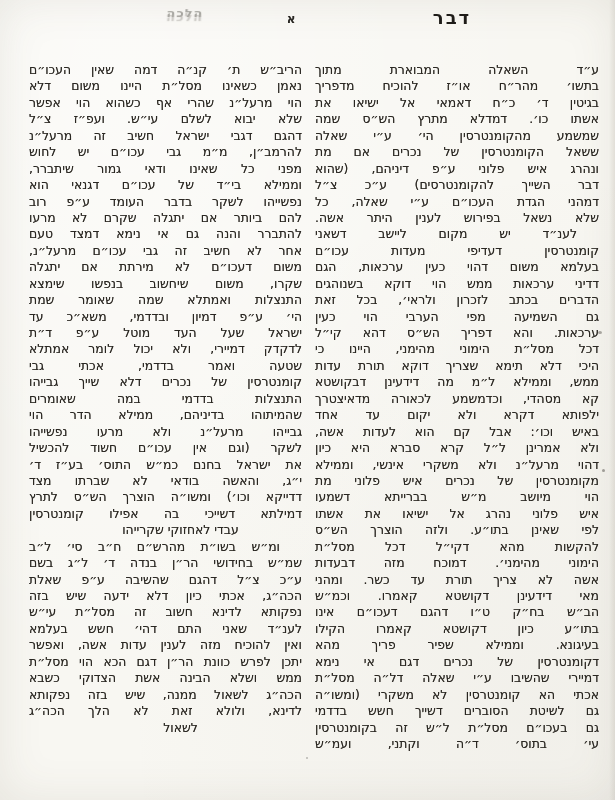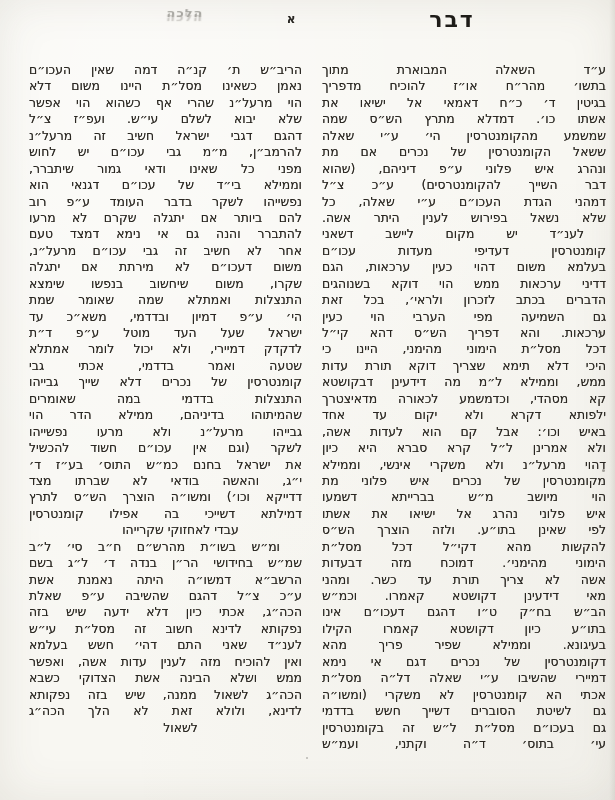--- a/index.html
+++ b/index.html
@@ -13,21 +13,21 @@
       radial-gradient(ellipse at 90% 90%, rgba(120,110,90,.05), rgba(0,0,0,0) 55%);
     box-shadow:inset 0 0 45px rgba(90,80,60,.10);
     overflow:hidden;
     font-family:"DejaVu Sans",sans-serif;
     color:#262420;
     direction:rtl;
   }
   
   .hdr-title{
     position:absolute;top:7px;left:427px;width:50px;
-    font-size:22px;font-weight:bold;letter-spacing:2px;text-align:center;
+    font-size:18px;font-weight:bold;letter-spacing:2px;text-align:center;
     color:#1e1c18;
   }
   .hdr-letter{
     position:absolute;top:12px;left:283px;width:16px;
     font-size:12px;font-weight:bold;text-align:center;color:#2a2824;
   }
   .hdr-ghost{
     position:absolute;top:6px;left:160px;width:50px;
     font-size:13px;font-weight:bold;text-align:center;
     color:#8d8c86;opacity:.75;
@@ -35,21 +35,21 @@
     filter:blur(.4px);
     text-shadow:0 5px 1px rgba(125,122,114,.5);
     letter-spacing:1px;
   }
   
   .col{
     position:absolute;top:38px;
     direction:rtl;
     margin-top:24px;
   }
-  .col-right{right:9px;width:284px;}
+  .col-right{right:16px;width:284px;}
   .col-left{left:29px;width:273px;}
   .line{
     height:16.45px;line-height:16.45px;
     font-size:12.4px;
     white-space:nowrap;
     overflow:visible;
     text-align:justify;
     text-align-last:justify;
     color:#2a2722;
     text-shadow:0 0 .4px rgba(40,36,30,.55);
@@ -100,26 +100,26 @@
       <div class="line">שהמיתוהו בדיניהם, ממילא הדר הוי</div>
       <div class="line">גבייהו מרעל״נ ולא מרעו נפשייהו</div>
       <div class="line">לשקר (וגם אין עכו״ם חשוד להכשיל</div>
       <div class="line">את ישראל בחנם כמ״ש התוס׳ בע״ז ד׳</div>
       <div class="line">י״ג, והאשה בודאי לא שברתו מצד</div>
       <div class="line">דדייקא וכו׳) ומשו״ה הוצרך הש״ס לתרץ</div>
       <div class="line">דמילתא דשייכי בה אפילו קומנטרסין</div>
       <div class="line center">עבדי לאחזוקי שקרייהו</div>
       <div class="line indent">ומ״ש בשו״ת מהרש״ם ח״ב סי׳ ל״ב</div>
       <div class="line">שמ״ש בחידושי הר״ן בנדה ד׳ ל״ג בשם</div>
-      <div class="line">הרשב״א דמשו״ה היתה נאמנת אשת</div>
       <div class="line">ע״כ צ״ל דהגם שהשיבה ע״פ שאלת</div>
       <div class="line">הכה״ג, אכתי כיון דלא ידעה שיש בזה</div>
       <div class="line">נפקותא לדינא חשוב זה מסל״ת עי״ש</div>
       <div class="line">לענ״ד שאני התם דהי׳ חשש בעלמא</div>
       <div class="line">ואין להוכיח מזה לענין עדות אשה, ואפשר</div>
+      <div class="line">יתכן לפרש כוונת הר״ן דגם הכא הוי מסל״ת</div>
       <div class="line">ממש ושלא הבינה אשת הצדוקי כשבא</div>
       <div class="line">הכה״ג לשאול ממנה, שיש בזה נפקותא</div>
       <div class="line">לדינא, ולולא זאת לא הלך הכה״ג</div>
       <div class="line center">לשאול</div>
     </div>
 
   <div class="col col-right">
       <div class="line">ע״ד השאלה המבוארת מתוך</div>
       <div class="line">בתשו׳ מהר״ח או״ז להוכיח מדפריך</div>
       <div class="line">בגיטין ד׳ כ״ח דאמאי אל ישיאו את</div>

